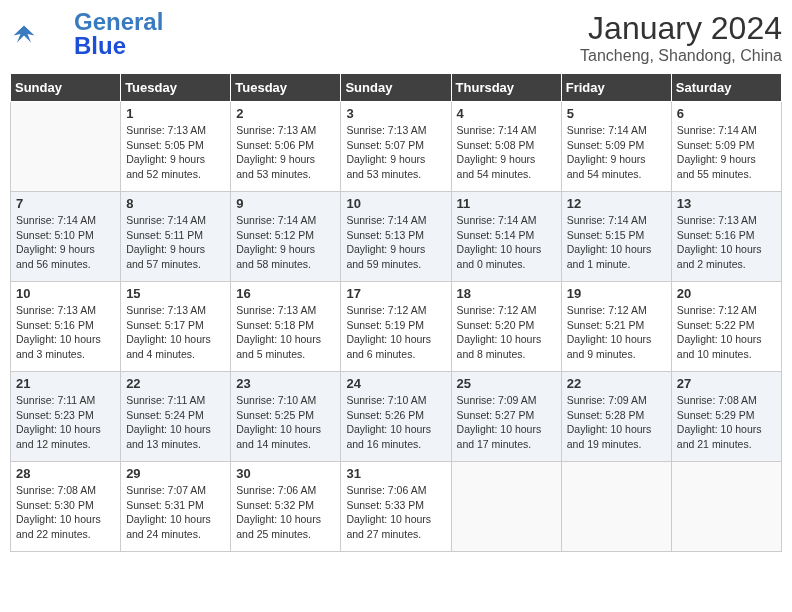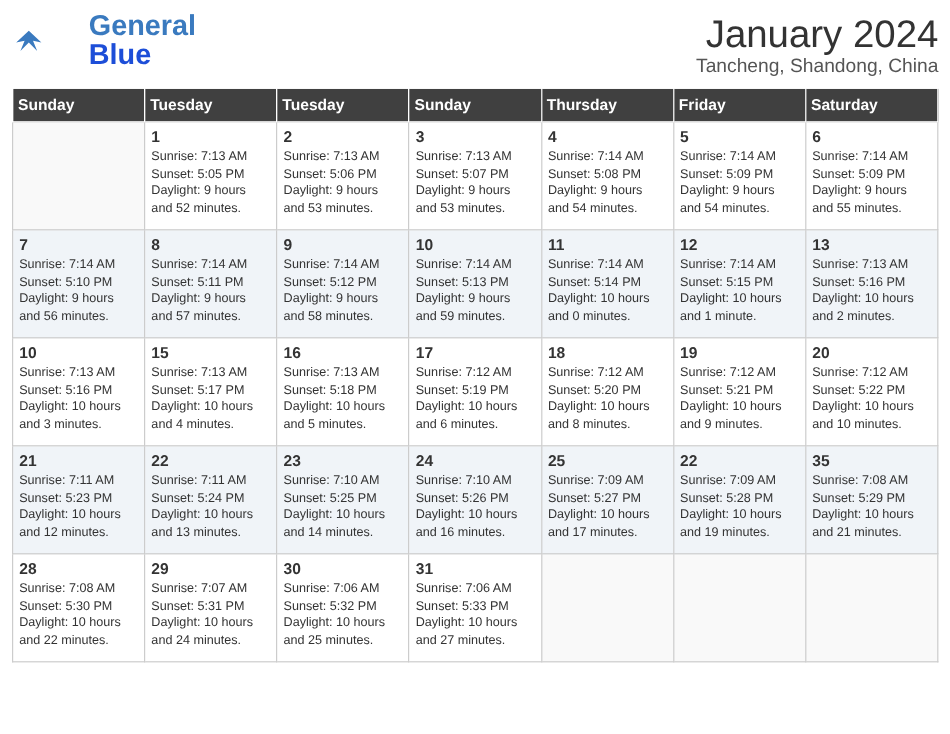--- a/index.html
+++ b/index.html
@@ -229,21 +229,21 @@
         </td>
         <td>
           <span class="day-number">25</span>
           <div class="day-info">Sunrise: 7:09 AM<br>Sunset: 5:27 PM<br>Daylight: 10 hours<br>and 17 minutes.</div>
         </td>
         <td>
           <span class="day-number">22</span>
           <div class="day-info">Sunrise: 7:09 AM<br>Sunset: 5:28 PM<br>Daylight: 10 hours<br>and 19 minutes.</div>
         </td>
         <td>
-          <span class="day-number">35</span>
+          <span class="day-number">27</span>
           <div class="day-info">Sunrise: 7:08 AM<br>Sunset: 5:29 PM<br>Daylight: 10 hours<br>and 21 minutes.</div>
         </td>
       </tr>
       <tr>
         <td>
           <span class="day-number">28</span>
           <div class="day-info">Sunrise: 7:08 AM<br>Sunset: 5:30 PM<br>Daylight: 10 hours<br>and 22 minutes.</div>
         </td>
         <td>
           <span class="day-number">29</span>

